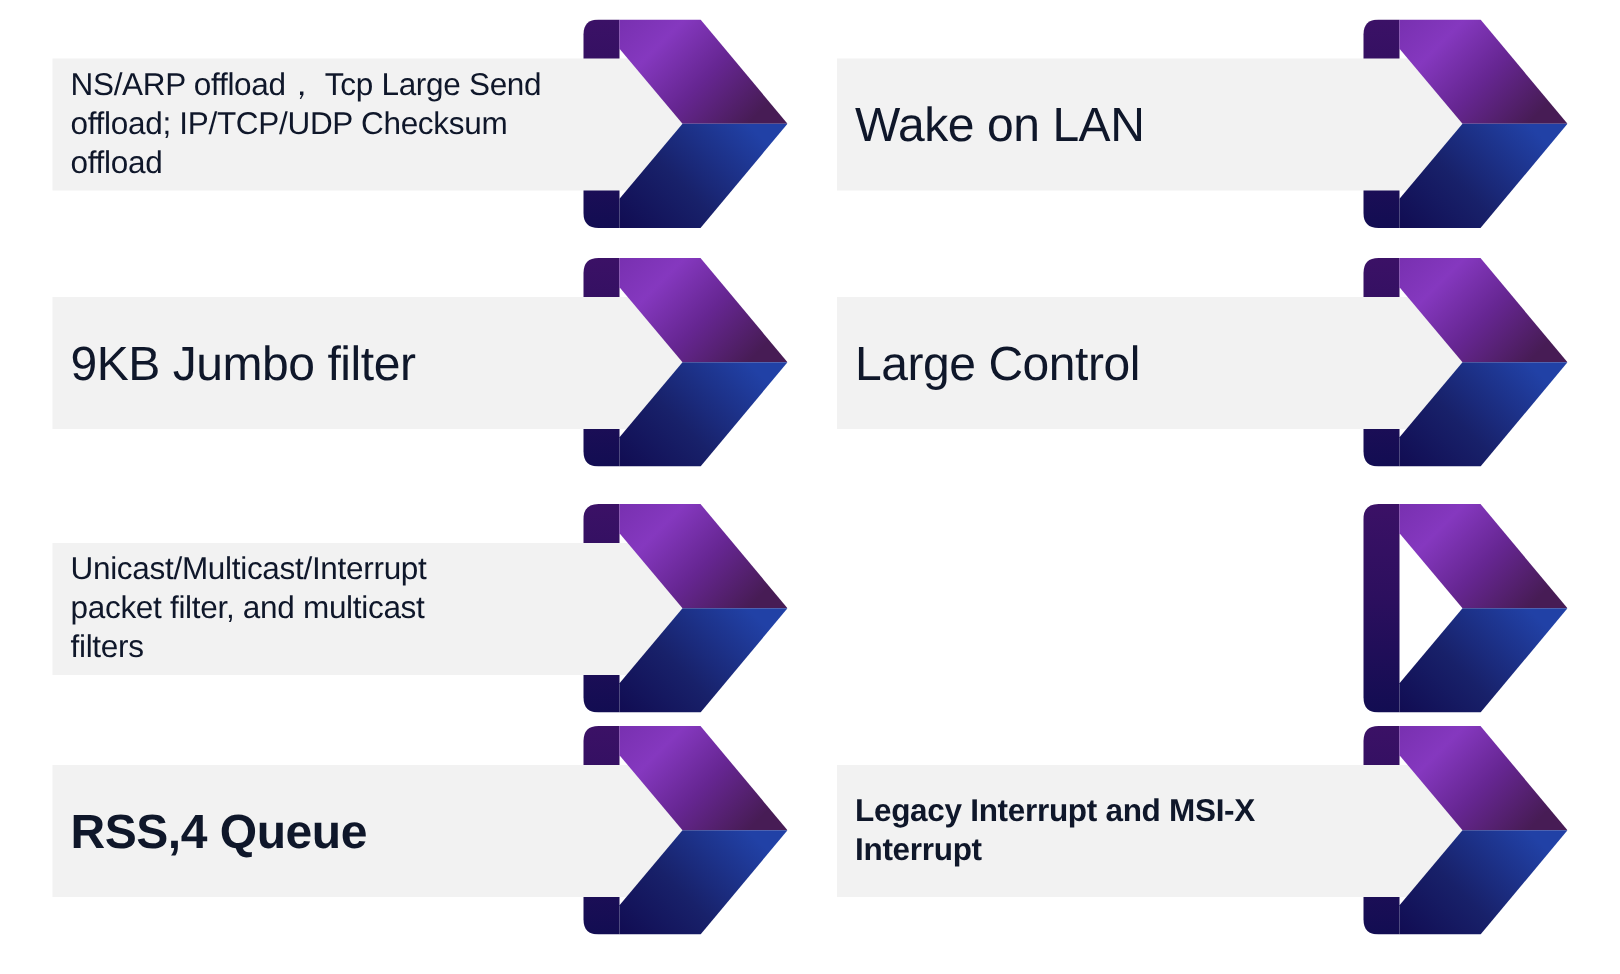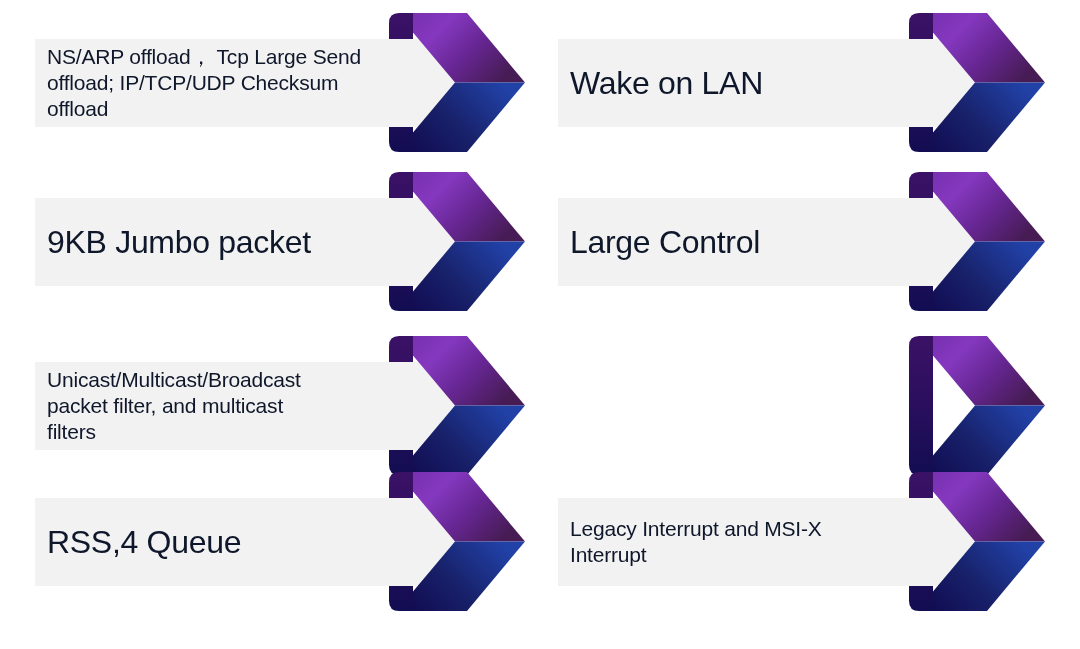--- a/index.html
+++ b/index.html
@@ -9,21 +9,21 @@
     font-family: "Liberation Sans", "DejaVu Sans", sans-serif;
   }
   .slide { position: relative; width: 1080px; height: 649px; background: #ffffff; }
 
   .feature-item { position: absolute; height: 139px; }
   .col-l { left: 35px;  width: 490px; }
   .col-r { left: 558px; width: 487px; }
   .row-1 { top: 13px; }
   .row-2 { top: 172px; }
   .row-3 { top: 336px; }
-  .row-4 { top: 472px; }
+  .row-4 { top: 484px; font-weight: bold; }
 
   .label-bar {
     position: absolute; left: 0; top: 25.5px; height: 88px;
     background: #f2f2f2; z-index: 2;
     display: flex; align-items: center;
     padding: 0 14px 0 12px; box-sizing: border-box;
   }
   .col-l .label-bar { width: 420px; }
   .col-r .label-bar { width: 417px; }
 
@@ -95,21 +95,21 @@
       </svg>
       <svg class="icon-front" viewBox="0 0 137 139">
         <path d="M25,0 H79 L137,69.5 H67 L25,19.5 Z" fill="url(#gradTop)"></path>
         <path d="M25,139 H79 L137,69.5 H67 L25,119.5 Z" fill="url(#gradBottom)"></path>
       </svg>
     </div>
   </div>
 
   <div class="feature-item col-l row-2">
     <div class="label-bar">
-      <div class="label-text text-lg">9KB Jumbo packet</div>
+      <div class="label-text text-lg">9KB Jumbo filter</div>
     </div>
     <div class="chevron-icon">
       <svg class="icon-back" viewBox="0 0 137 139">
         <path d="M25,0 H11 Q1,0 1,10 V129 Q1,139 11,139 H25 Z" fill="url(#gradStrip)"></path>
       </svg>
       <svg class="icon-front" viewBox="0 0 137 139">
         <path d="M25,0 H79 L137,69.5 H67 L25,19.5 Z" fill="url(#gradTop)"></path>
         <path d="M25,139 H79 L137,69.5 H67 L25,119.5 Z" fill="url(#gradBottom)"></path>
       </svg>
     </div>
@@ -125,21 +125,21 @@
       </svg>
       <svg class="icon-front" viewBox="0 0 137 139">
         <path d="M25,0 H79 L137,69.5 H67 L25,19.5 Z" fill="url(#gradTop)"></path>
         <path d="M25,139 H79 L137,69.5 H67 L25,119.5 Z" fill="url(#gradBottom)"></path>
       </svg>
     </div>
   </div>
 
   <div class="feature-item col-l row-3">
     <div class="label-bar">
-      <div class="label-text text-sm">Unicast/Multicast/Broadcast
+      <div class="label-text text-sm">Unicast/Multicast/Interrupt
 packet filter, and multicast
 filters</div>
     </div>
     <div class="chevron-icon">
       <svg class="icon-back" viewBox="0 0 137 139">
         <path d="M25,0 H11 Q1,0 1,10 V129 Q1,139 11,139 H25 Z" fill="url(#gradStrip)"></path>
       </svg>
       <svg class="icon-front" viewBox="0 0 137 139">
         <path d="M25,0 H79 L137,69.5 H67 L25,19.5 Z" fill="url(#gradTop)"></path>
         <path d="M25,139 H79 L137,69.5 H67 L25,119.5 Z" fill="url(#gradBottom)"></path>

